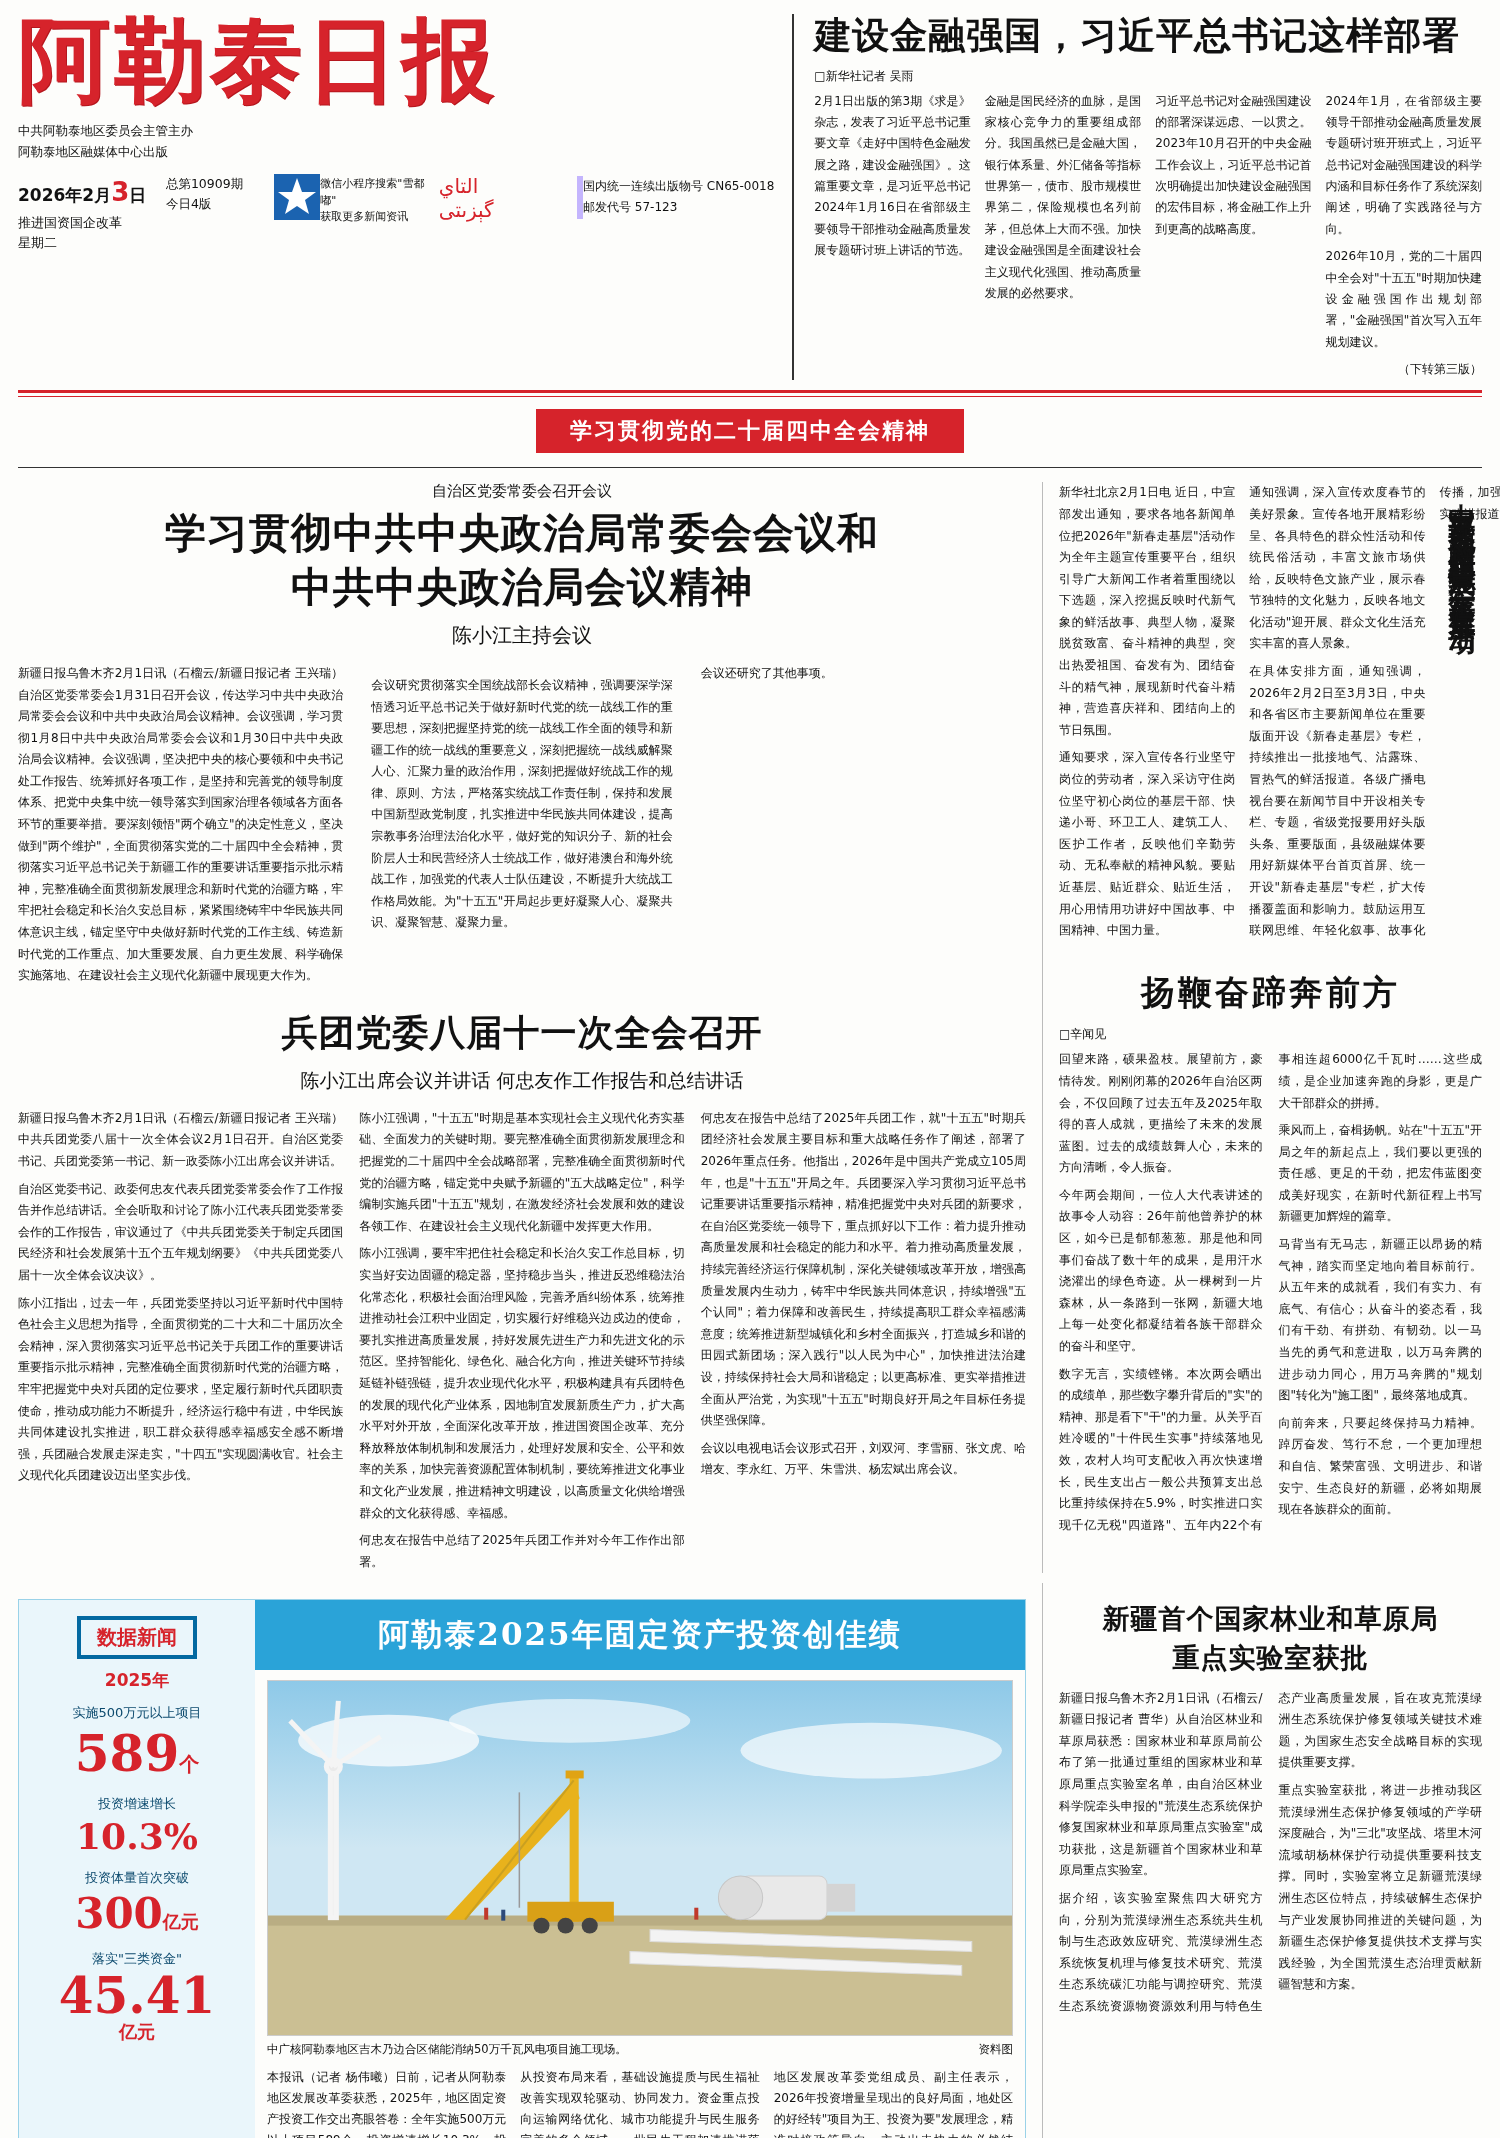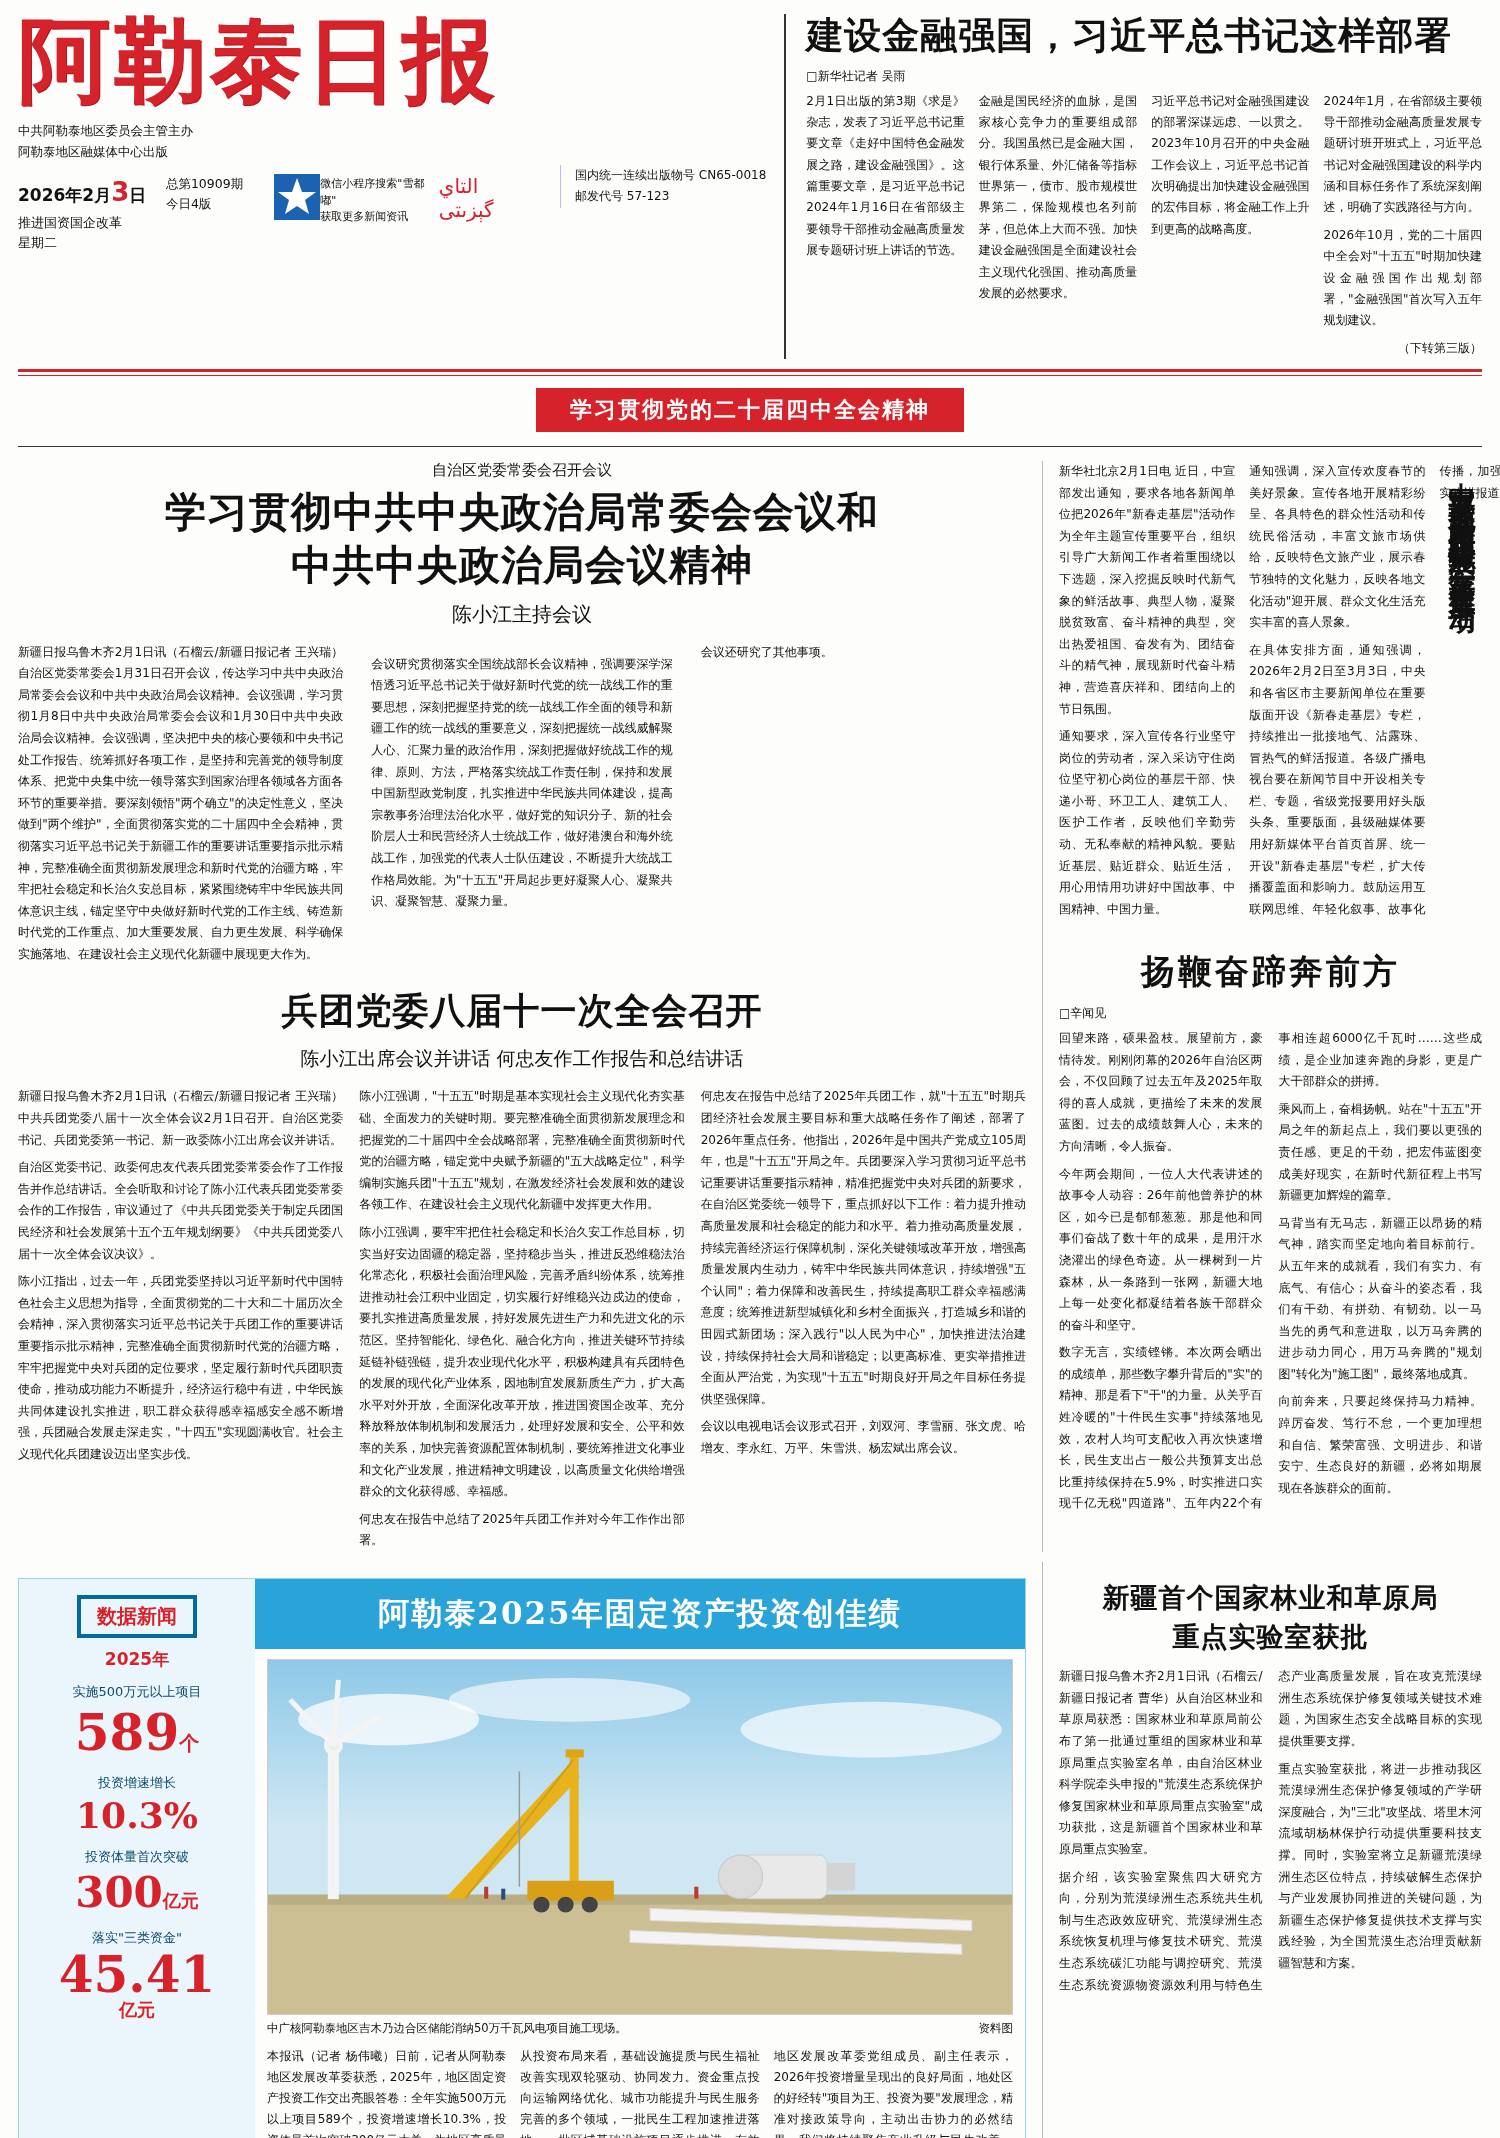--- a/index.html
+++ b/index.html
@@ -28,21 +28,21 @@
   }
   .mast-sub { margin-top:12px; font-size:12.5px; line-height:1.7; color:#111; }
   .mast-meta { display:flex; align-items:flex-start; margin-top:10px; gap:0; }
   .mast-date { font-size:13px; line-height:1.55; width:150px; }
   .mast-date .big { font-size:17px; font-weight:bold; }
   .mast-date .big .d { font-size:26px; color:#d6232b; }
   .mast-issue { font-size:12.5px; line-height:1.6; width:110px; padding-top:2px; }
   .mast-qr { width:46px; height:46px; position:relative; flex:0 0 46px; margin-top:2px;}
   .mast-scan { font-size:11px; line-height:1.5; padding-top:4px; }
   .uyghur { font-size:20px; color:#d6232b; font-family:"DejaVu Sans",sans-serif; padding-top:2px; }
-  .mast-rightinfo { font-size:12px; line-height:1.8; border-left:1px solid #c4b5fd; padding-left:14px; margin-left:4px; }
+  .mast-rightinfo { font-size:12px; line-height:1.8; border-left:6px solid #c4b5fd; margin-left:21px; }
 
   .mast-right { flex:1; border-left:2px solid #333; padding-left:20px; }
   .lead-head {
     font-family:"DejaVu Serif","Liberation Serif",serif;
     font-weight:bold; font-size:37px; letter-spacing:1px; color:#111; line-height:1.18;
   }
   .byline { font-size:12px; margin:10px 0 6px; }
   .lead-cols { display:flex; gap:14px; font-size:12px; line-height:1.78; text-align:justify; }
   .lead-cols > div { flex:1; }
   .cont-note { text-align:right; font-size:12px; margin-top:6px; }

